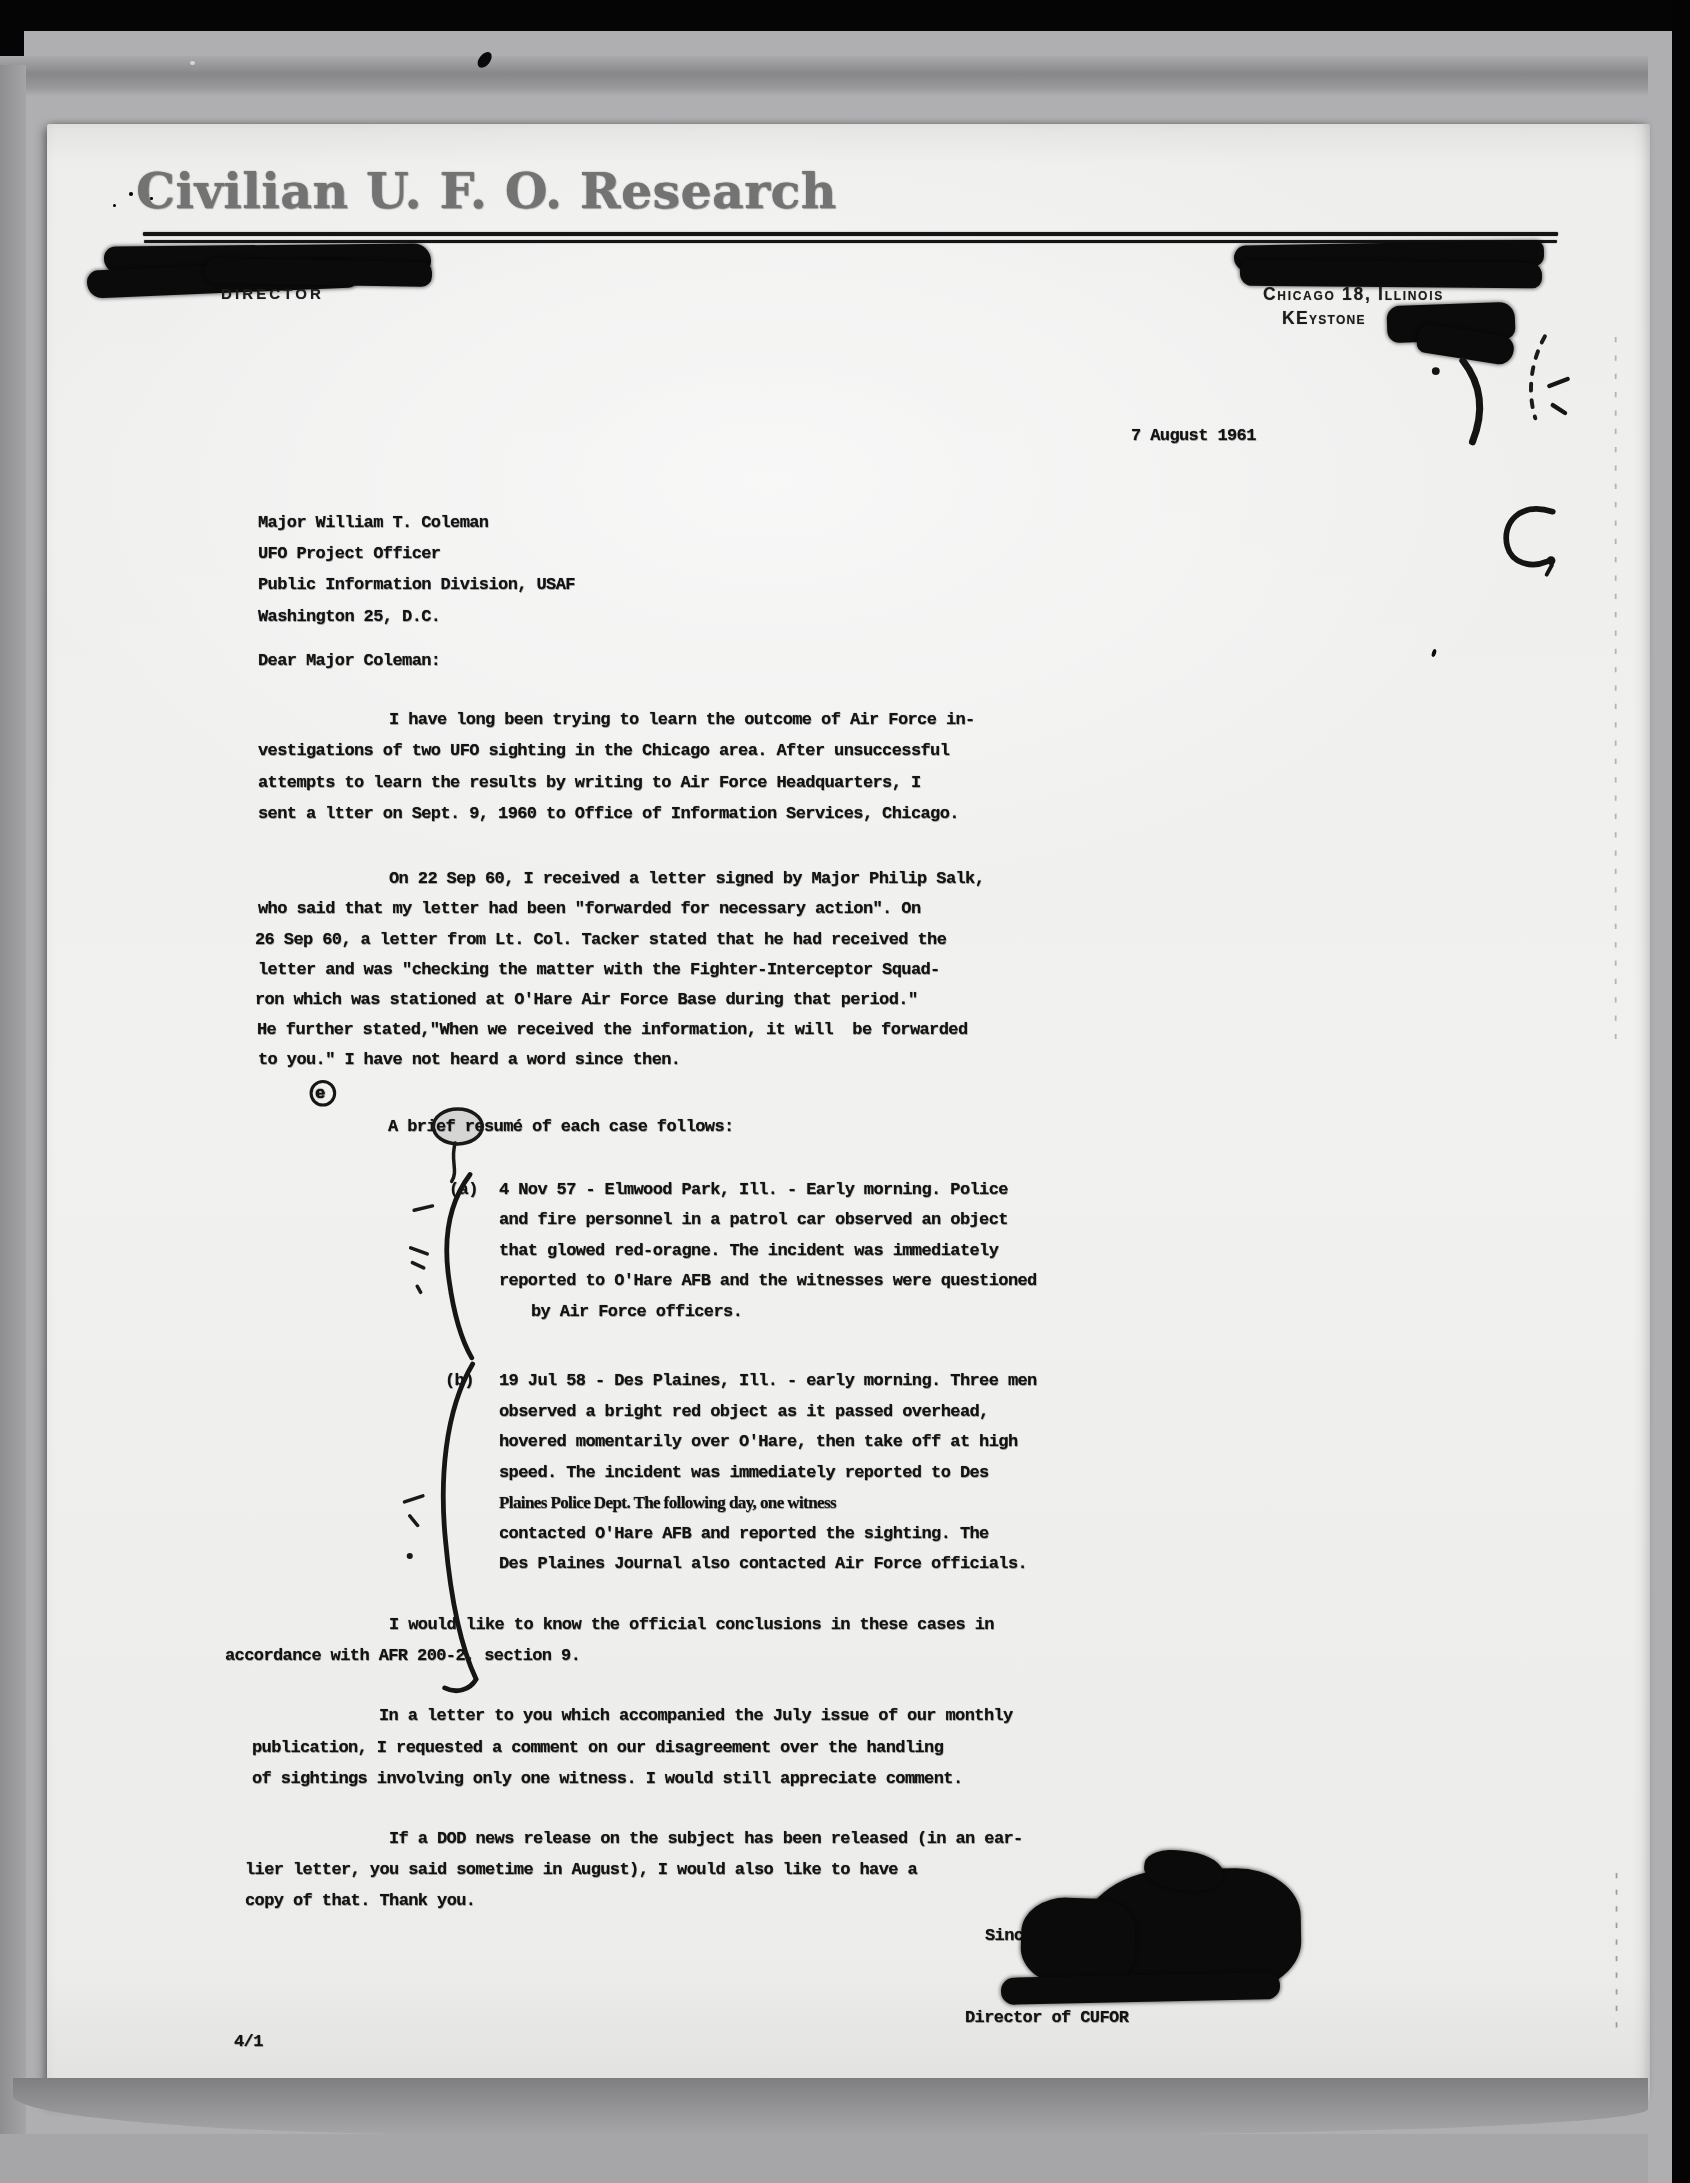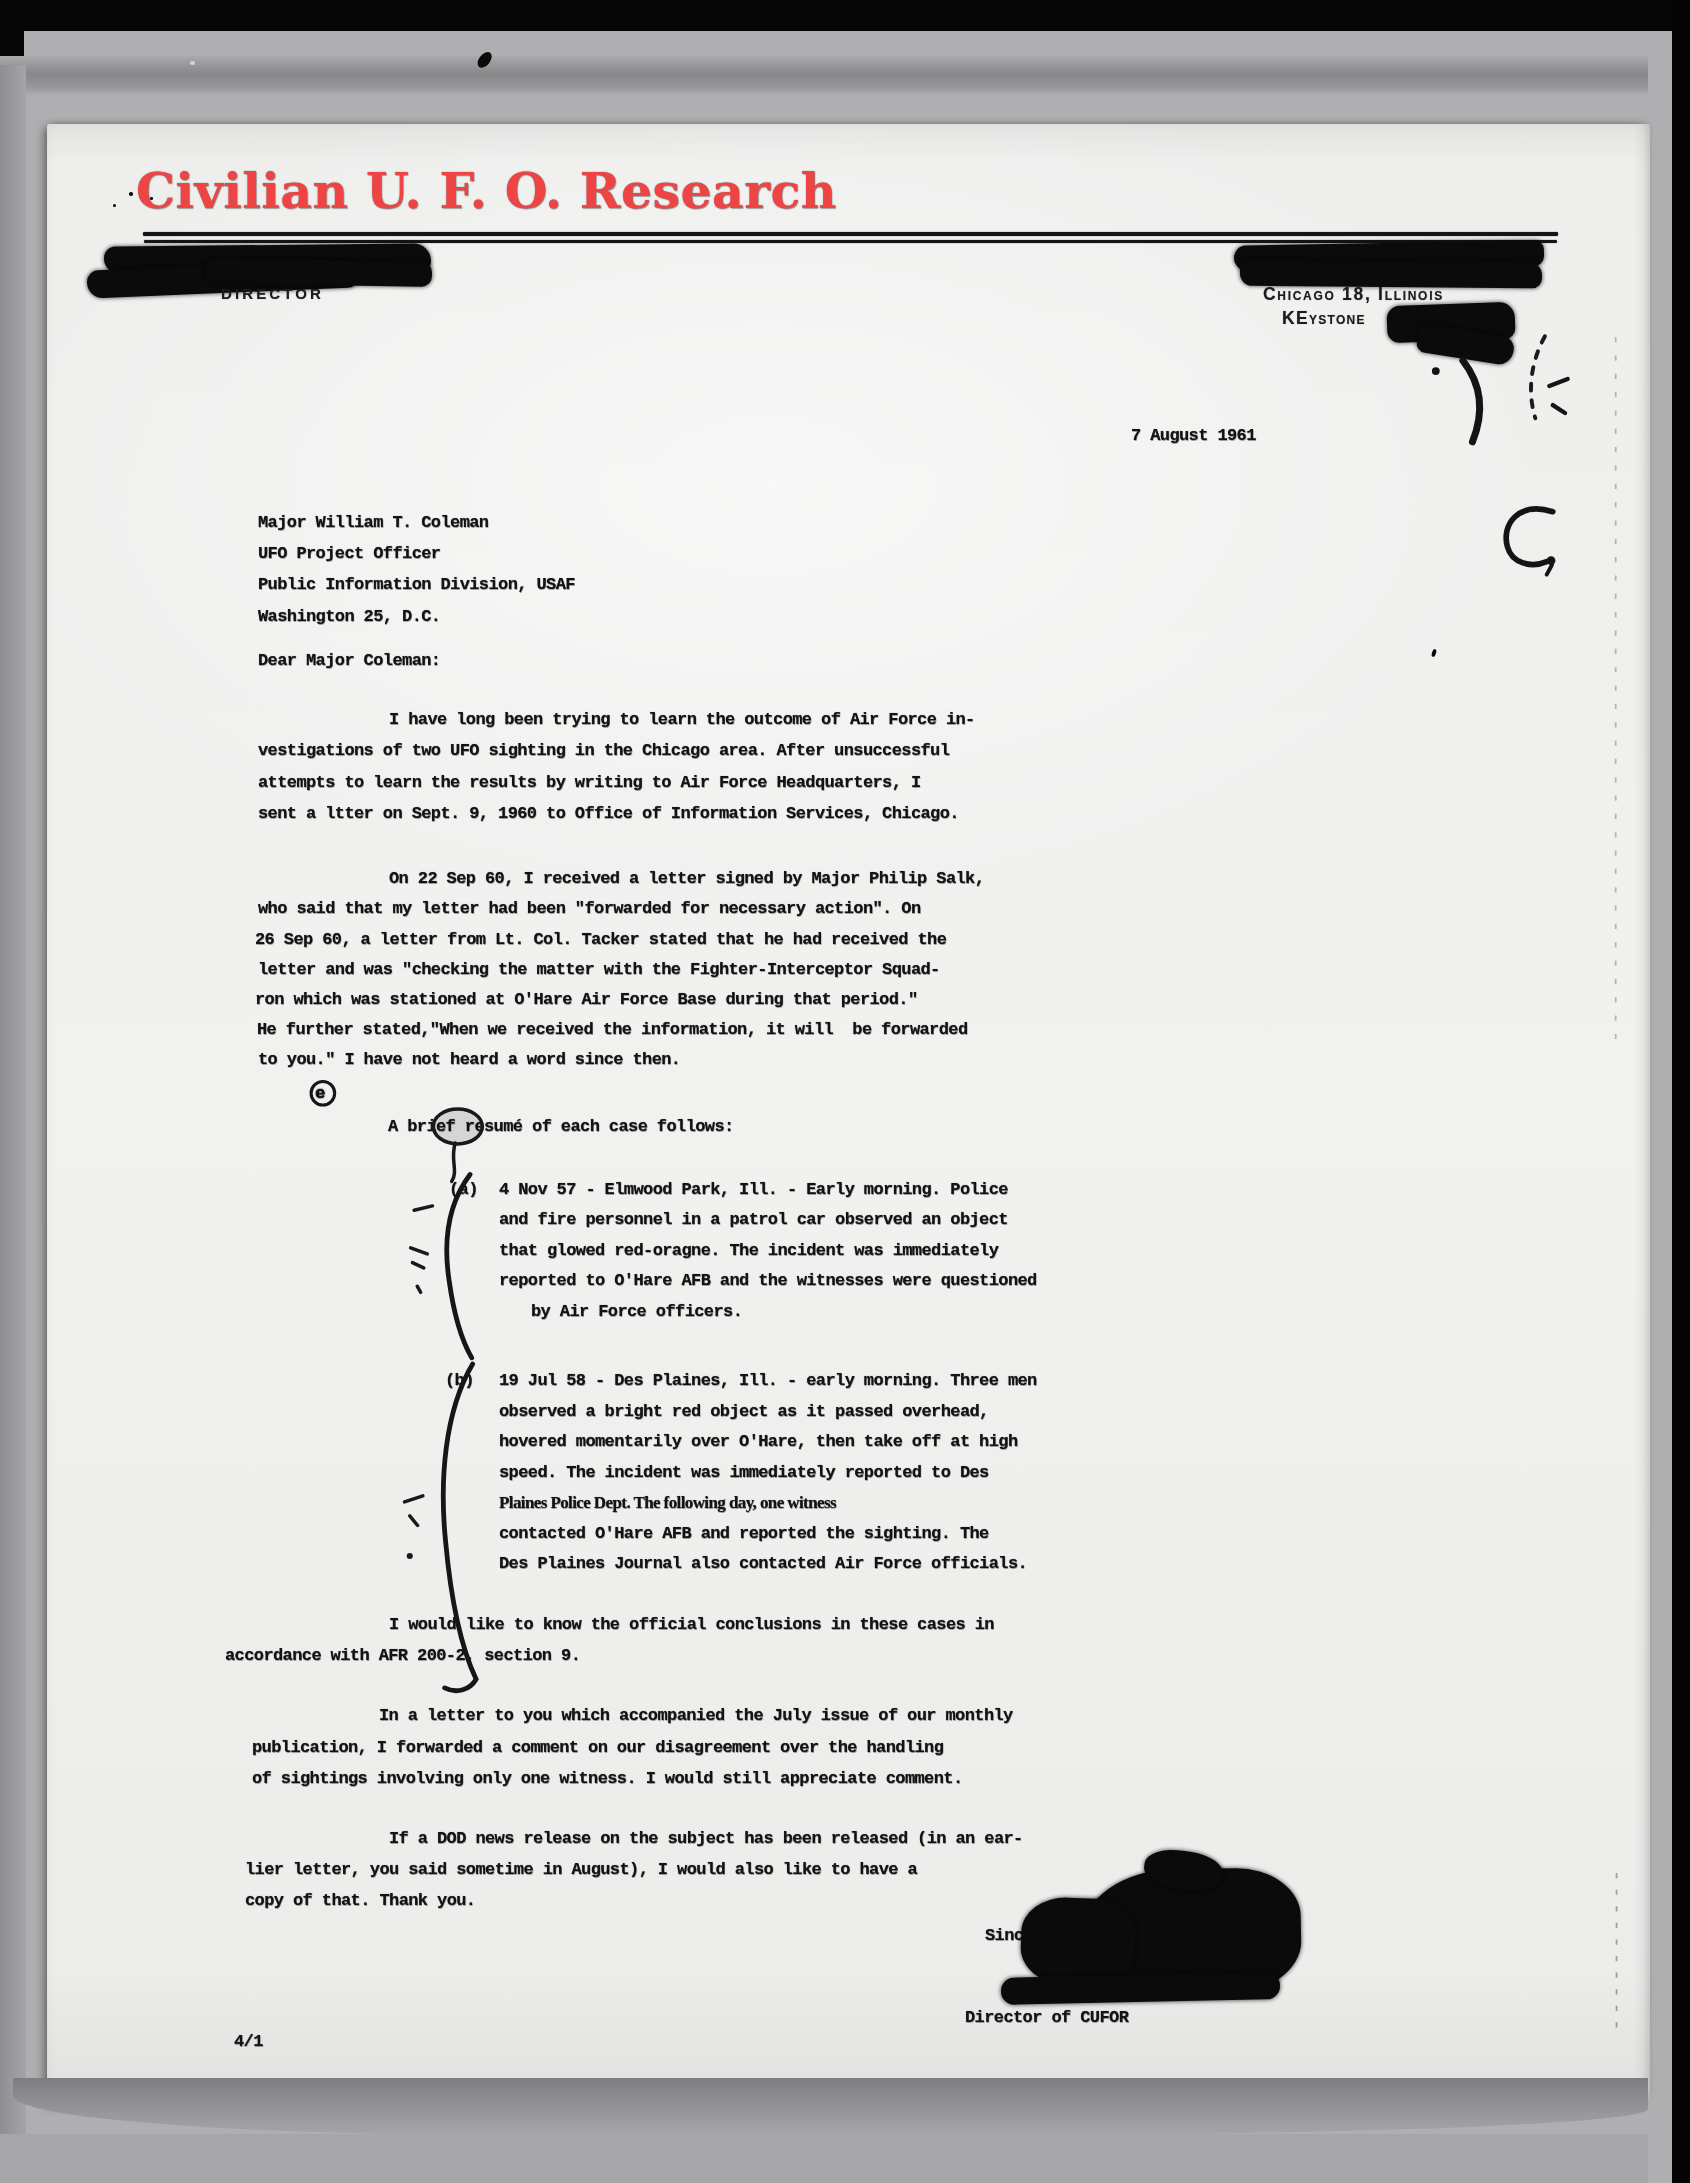--- a/index.html
+++ b/index.html
@@ -25,21 +25,21 @@
       box-shadow:-7px 0 9.6px -4.4px rgba(0,0,0,.4), 0 -3.5px 7px -3.5px rgba(0,0,0,.3),
                  inset -11.4px 0 17.5px -12.2px rgba(0,0,0,.28), inset 0 -13px 22px -15px rgba(0,0,0,.3);
       border-radius:2.6px 2.6px 17.5px 11.4px;}
 
   
   .tl{position:absolute;font-family:"Liberation Mono","DejaVu Sans Mono",monospace;
       font-weight:700;font-size:17px;letter-spacing:-0.6px;line-height:31px;color:#131313;
       white-space:pre;text-shadow:0 0 0.9px rgba(15,15,15,.55),0.5px 0.5px 0.4px rgba(25,25,25,.35);}
   
   .lh-title{position:absolute;left:136px;top:162px;font-family:"DejaVu Serif","Liberation Serif",serif;
-      font-weight:700;font-size:49px;color:#ef4444;letter-spacing:0.4px;
+      font-weight:700;font-size:49px;color:#737373;letter-spacing:0.4px;
       text-shadow:0 0 1.3px rgba(10,10,10,.5),0.9px 0.9px 0.9px rgba(30,30,30,.3);}
   .rule{position:absolute;background:#151515;border-radius:1.3px;box-shadow:0 0 1.3px rgba(0,0,0,.6);}
   .lh-small{position:absolute;font-family:"Liberation Sans",sans-serif;font-weight:700;color:#1c1c1c;
       text-shadow:0 0 0.9px rgba(20,20,20,.5);}
   .sc{font-variant:small-caps;}
   
   .blob{position:absolute;background:#0b0b0b;box-shadow:0 0 3.5px 1.3px rgba(5,5,5,.45);}
   .speck{position:absolute;background:#0a0a0a;border-radius:50%;}
   .pen{position:absolute;left:0;top:0;pointer-events:none;}
   .crease-lines path{fill:none;}
@@ -118,21 +118,21 @@
   <div class="tl" style="left:499px;top:1426px;">hovered momentarily over O'Hare, then take off at high</div>
   <div class="tl" style="left:499px;top:1457px;">speed. The incident was immediately reported to Des</div>
   <div class="tl" style="left:499px;top:1487px;font-family:Liberation Serif, serif;">Plaines Police Dept. The following day, one witness</div>
   <div class="tl" style="left:499px;top:1518px;">contacted O'Hare AFB and reported the sighting. The</div>
   <div class="tl" style="left:499px;top:1548px;">Des Plaines Journal also contacted Air Force officials.</div>
 
   <div class="tl" style="left:389px;top:1609px;">I would like to know the official conclusions in these cases in</div>
   <div class="tl" style="left:225px;top:1640px;">accordance with AFR 200-2, section 9.</div>
 
   <div class="tl" style="left:379px;top:1700px;">In a letter to you which accompanied the July issue of our monthly</div>
-  <div class="tl" style="left:252px;top:1732px;">publication, I forwarded a comment on our disagreement over the handling</div>
+  <div class="tl" style="left:252px;top:1732px;">publication, I requested a comment on our disagreement over the handling</div>
   <div class="tl" style="left:252px;top:1763px;">of sightings involving only one witness. I would still appreciate comment.</div>
 
   <div class="tl" style="left:389px;top:1823px;">If a DOD news release on the subject has been released (in an ear-</div>
   <div class="tl" style="left:245px;top:1854px;">lier letter, you said sometime in August), I would also like to have a</div>
   <div class="tl" style="left:245px;top:1885px;">copy of that. Thank you.</div>
 
   <div class="tl" style="left:985px;top:1920px;">Sincerely</div>
 
   <div class="blob" style="left:1083px;top:1869px;width:218px;height:128px;border-radius:42% 30% 38% 34%/48% 38% 42% 36%;transform:rotate(-1deg);"></div>
   <div class="blob" style="left:1021px;top:1898px;width:114px;height:88px;border-radius:40% 34% 36% 42%;transform:rotate(2deg);"></div>

